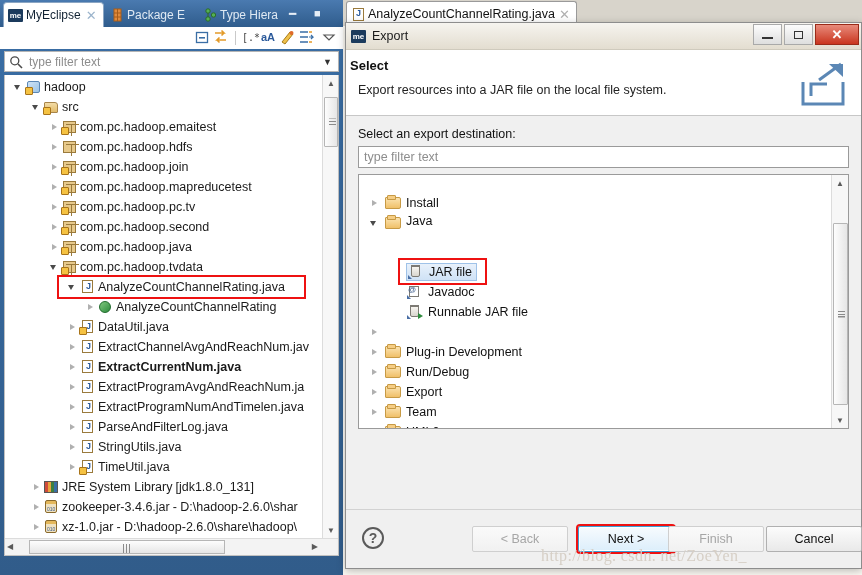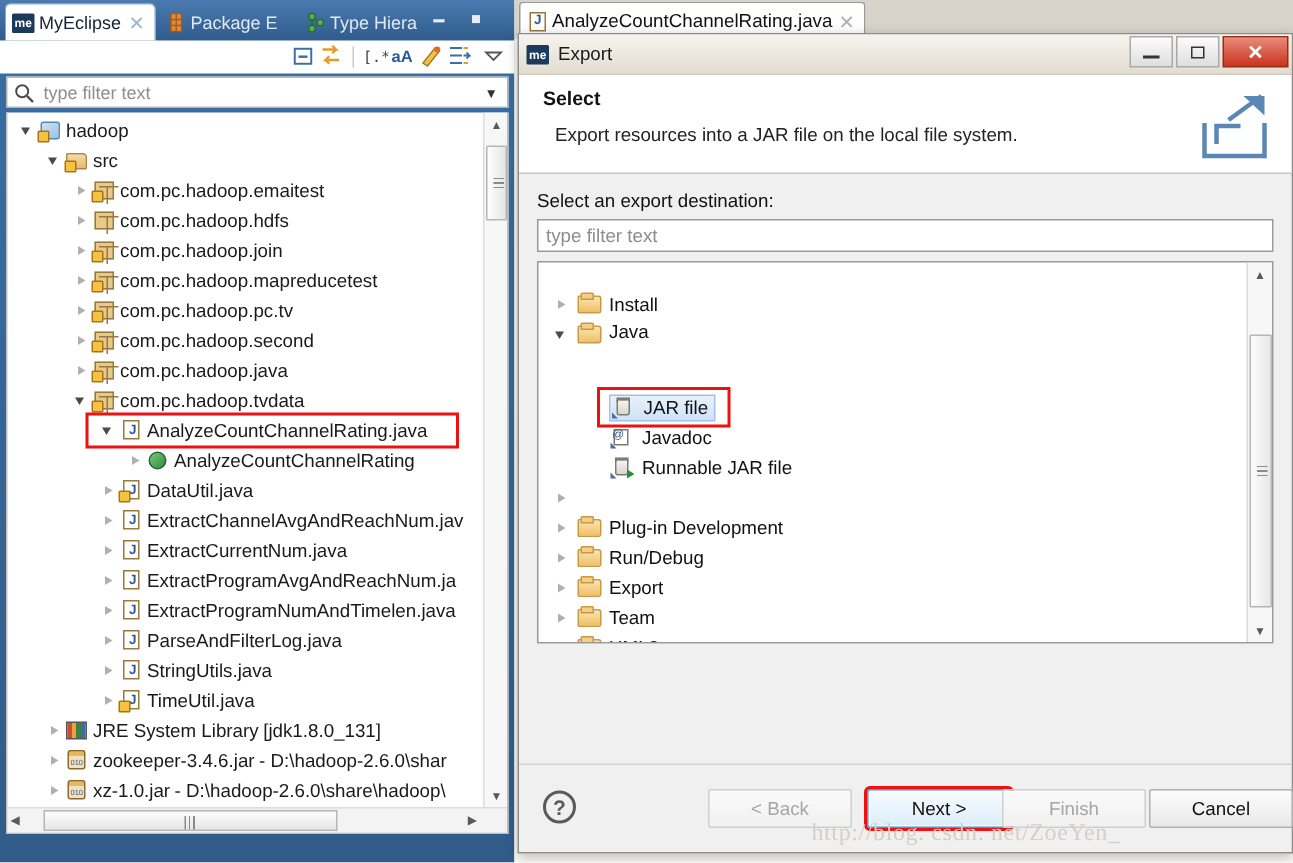--- a/index.html
+++ b/index.html
@@ -138,21 +138,21 @@
   .dlg-title .ttxt { margin-left:6px; font-size:12.5px; color:#1a1a1a; }
   .dlg-ctrls { position:absolute; right:2px; top:1px; display:flex; }
   .cbtn { width:29px; height:21px; border:1px solid #a9a9a9; margin-left:2px;
     background:linear-gradient(to bottom,#fcfcfc,#dedede); display:flex;align-items:center;justify-content:center; }
   .cbtn.close { width:44px; background:linear-gradient(to bottom,#e88b7b,#c9341e); border-color:#9a2a18; color:#fff; font-weight:bold; font-size:13px; }
   .cbtn .minus { width:11px; height:2px; background:#333; margin-top:6px; }
   .cbtn .sq { width:9px; height:8px; border:1.6px solid #333; }
 
   .dlg-head {
     height:66px; background:#ffffff; border-bottom:1px solid #c7c7c7; position:relative;
-    padding:8px 16px;
+    padding:8px 4px;
   }
   .dlg-head h1 { margin:0; font-size:13px; font-weight:bold; color:#111; }
   .dlg-head p { margin:10px 0 0 8px; font-size:12.5px; color:#222; }
   .export-glyph { position:absolute; right:12px; top:12px; width:52px; height:46px; }
 
   .dlg-body { position:absolute; left:0; top:94px; right:0; bottom:59px; background:#f0f0f0; padding:10px 12px 0 12px; }
   .dlg-body .lbl { font-size:12.5px; color:#111; }
   .dlg-filter { margin-top:5px; height:22px; background:#fff; border:1px solid #9a9a9a;
      display:flex; align-items:center; padding-left:5px; color:#8d8d8d; font-size:12.5px; }
   #dlg-tree { margin-top:6px; position:relative; height:255px; background:#fff; border:1px solid #9a9a9a; overflow:hidden; }
@@ -387,21 +387,21 @@
             </span>
             <span class="tlbl">DataUtil.java</span>
           </div>
           <div class="trow" style="padding-left: 62px;">
             <span class="twist closed"></span>
             <span class="ic">
               <span class="ic-java" style="position: absolute;"></span>
             </span>
             <span class="tlbl">ExtractChannelAvgAndReachNum.jav</span>
           </div>
-          <div class="trow" style="padding-left: 62px;">
+          <div class="trow" style="padding-left: 62px; font-weight: bold;">
             <span class="twist closed"></span>
             <span class="ic">
               <span class="ic-java" style="position: absolute;"></span>
             </span>
             <span class="tlbl">ExtractCurrentNum.java</span>
           </div>
           <div class="trow" style="padding-left: 62px;">
             <span class="twist closed"></span>
             <span class="ic">
               <span class="ic-java" style="position: absolute;"></span>

